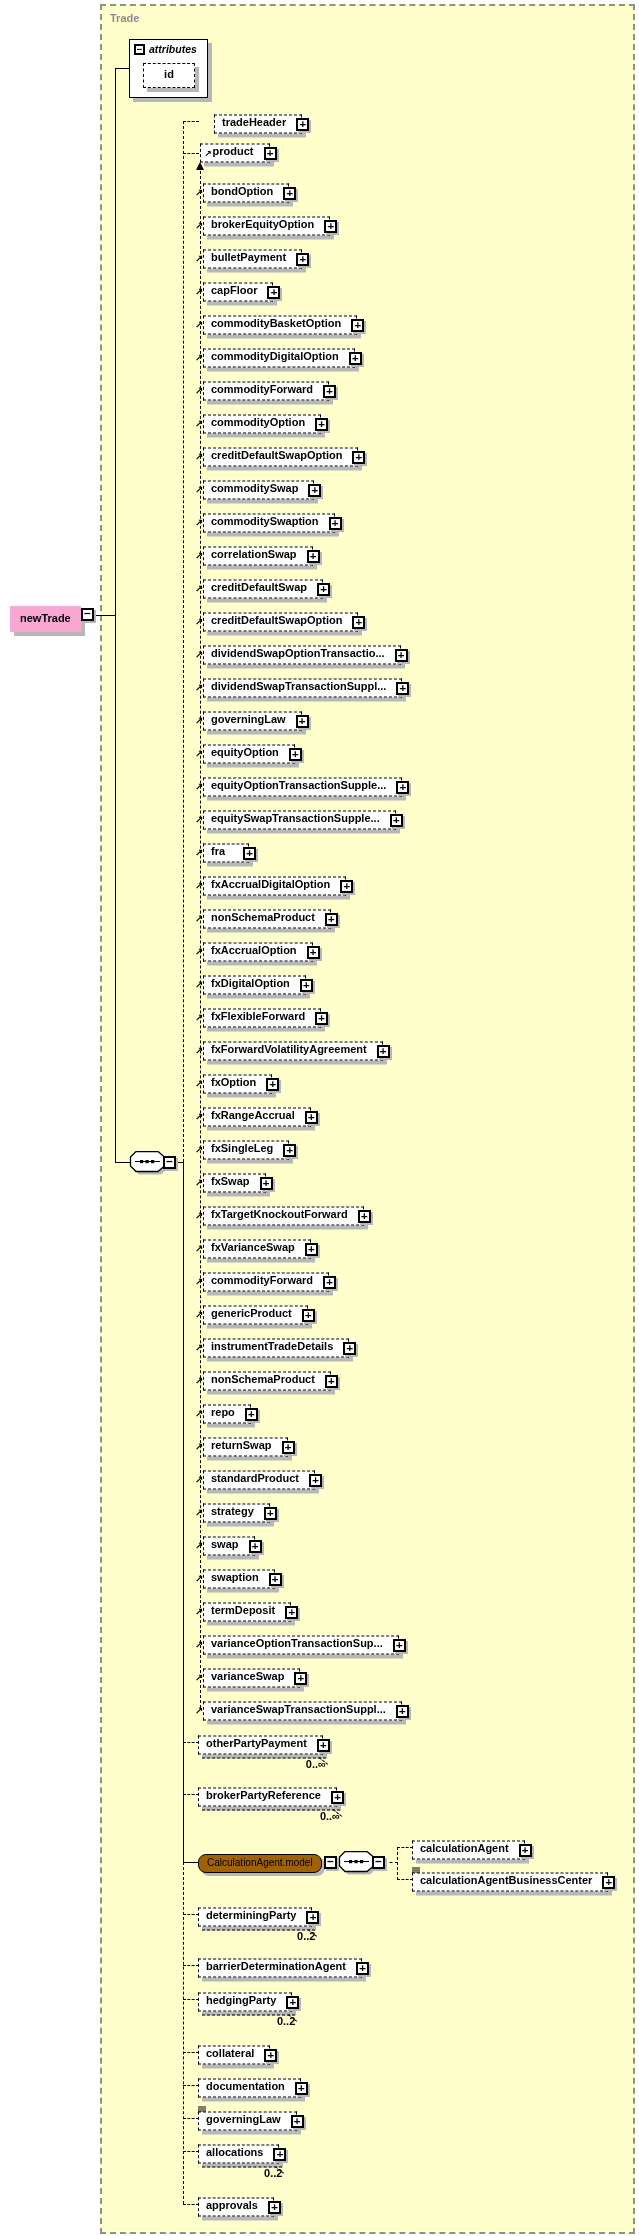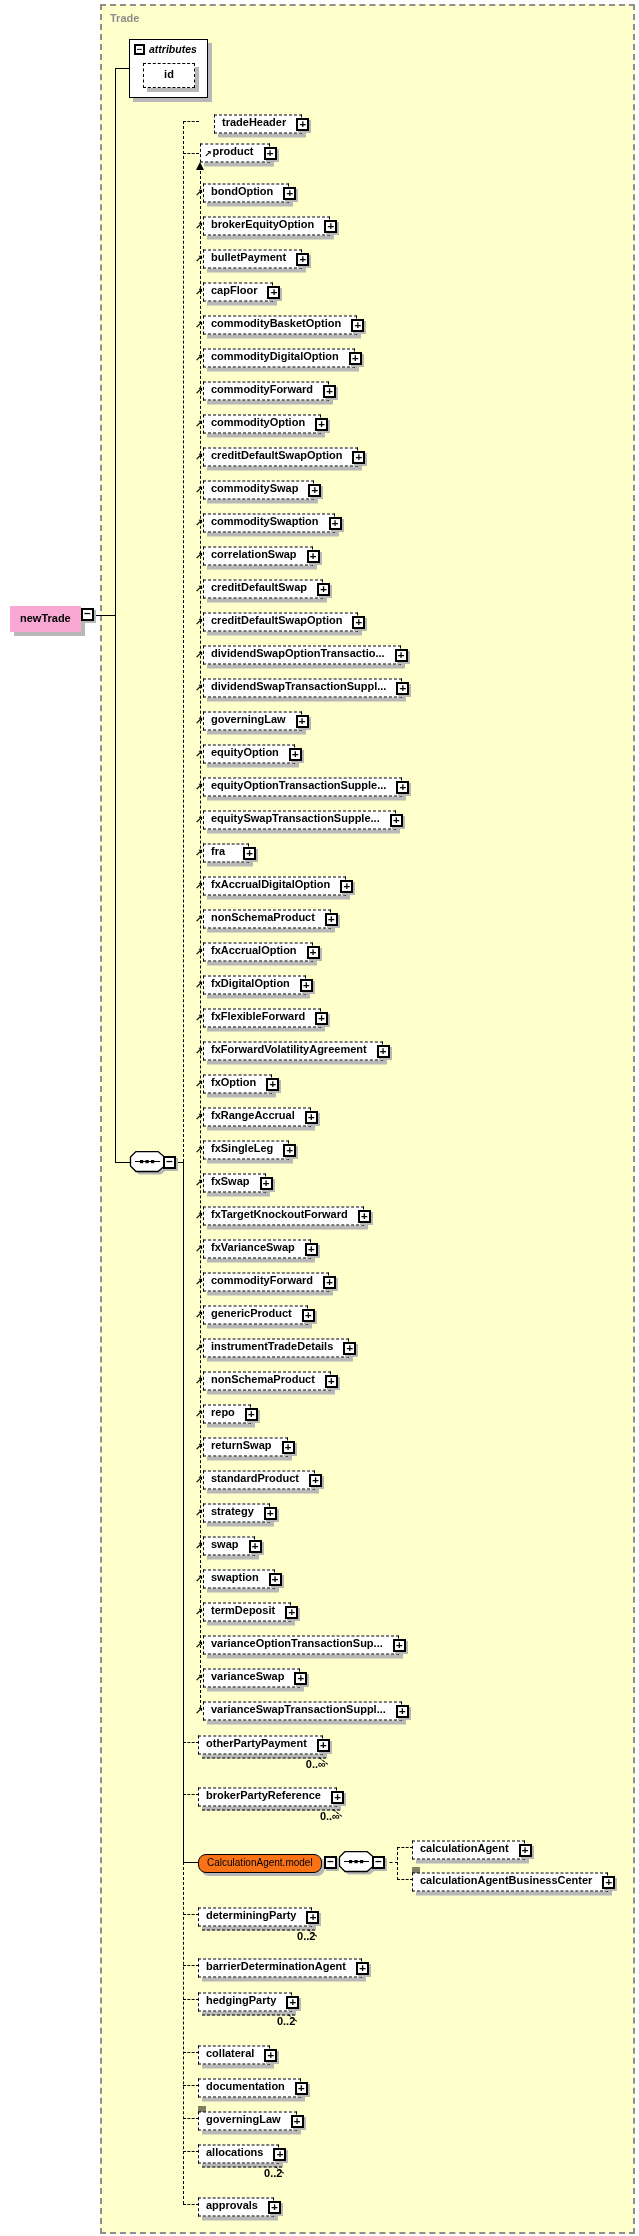--- a/index.html
+++ b/index.html
@@ -32,21 +32,21 @@
   .attr-head{display:flex;align-items:center;gap:4px;padding:3px 0 0 4px;}
   .attr-minus{display:inline-block;width:11px;height:11px;border:2px solid #000;box-sizing:border-box;background:#fff;
         font:700 9px/6px "DejaVu Sans Mono",monospace;text-align:center;cursor:pointer;}
   .attr-label{font:700 italic 10.5px "Liberation Sans",sans-serif;font-style:italic;}
   .id-box{position:absolute;left:13px;top:23px;width:50px;height:23px;background:#fff;border:1px dashed #000;
         box-shadow:4px 4px 0 0 #b8b8b8;text-align:center;font:700 11px/21px "Liberation Sans",sans-serif;}
   .root-box{position:absolute;left:10px;top:606px;height:18px;background:#f9a8d4;border:4px solid #f9a8d4;
         box-shadow:4px 4px 0 0 #b8b8b8;padding:0 6px;font:700 11px/17px "Liberation Sans",sans-serif;z-index:2;}
   .minus-float{position:absolute;width:13px;height:13px;background:#fff;border:2px solid #000;box-sizing:border-box;
         font:700 11px/8px "DejaVu Sans Mono",monospace;text-align:center;z-index:3;box-shadow:2px 2px 0 0 #b8b8b8;cursor:pointer;}
-  .capsule{position:absolute;left:198px;top:1854px;height:17px;background:#f97316;border:1px solid #000;border-radius:8px;
+  .capsule{position:absolute;left:198px;top:1854px;height:17px;background:#a16207;border:1px solid #000;border-radius:8px;
         padding:0 8px;font:400 10px/15px "Liberation Sans",sans-serif;box-shadow:3px 3px 0 0 #b8b8b8;z-index:2;white-space:nowrap;}
   .octagon{position:absolute;z-index:2;}
   .tri-up{position:absolute;left:196px;top:162px;width:0;height:0;border-left:4px solid transparent;
         border-right:4px solid transparent;border-bottom:8px solid #000;z-index:2;}
 </style>
 </head>
 <body>
 
 <div id="canvas">
 

